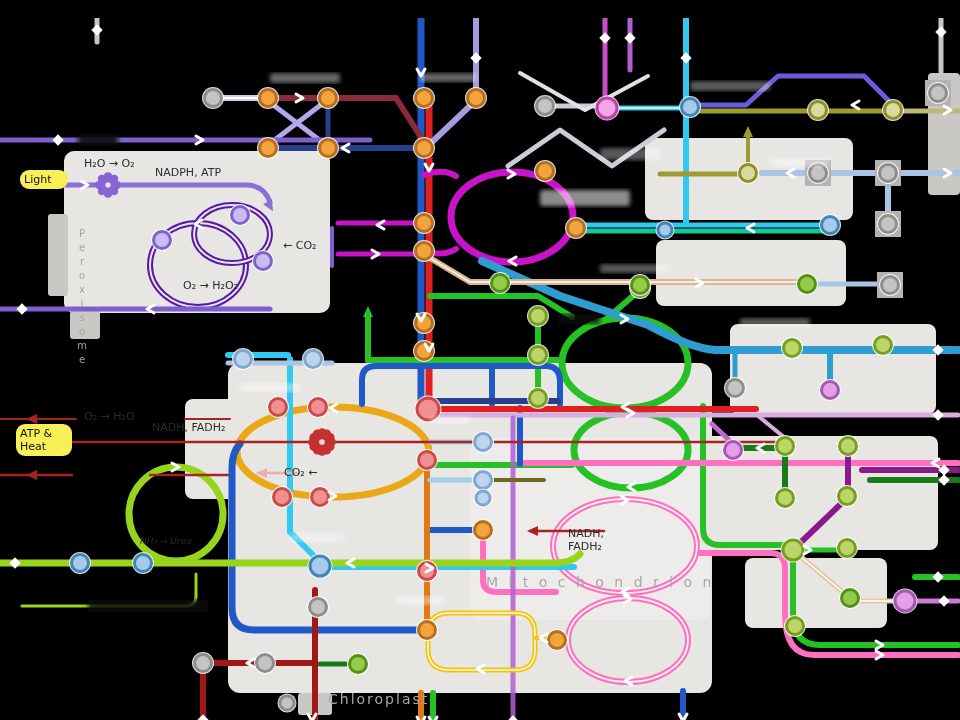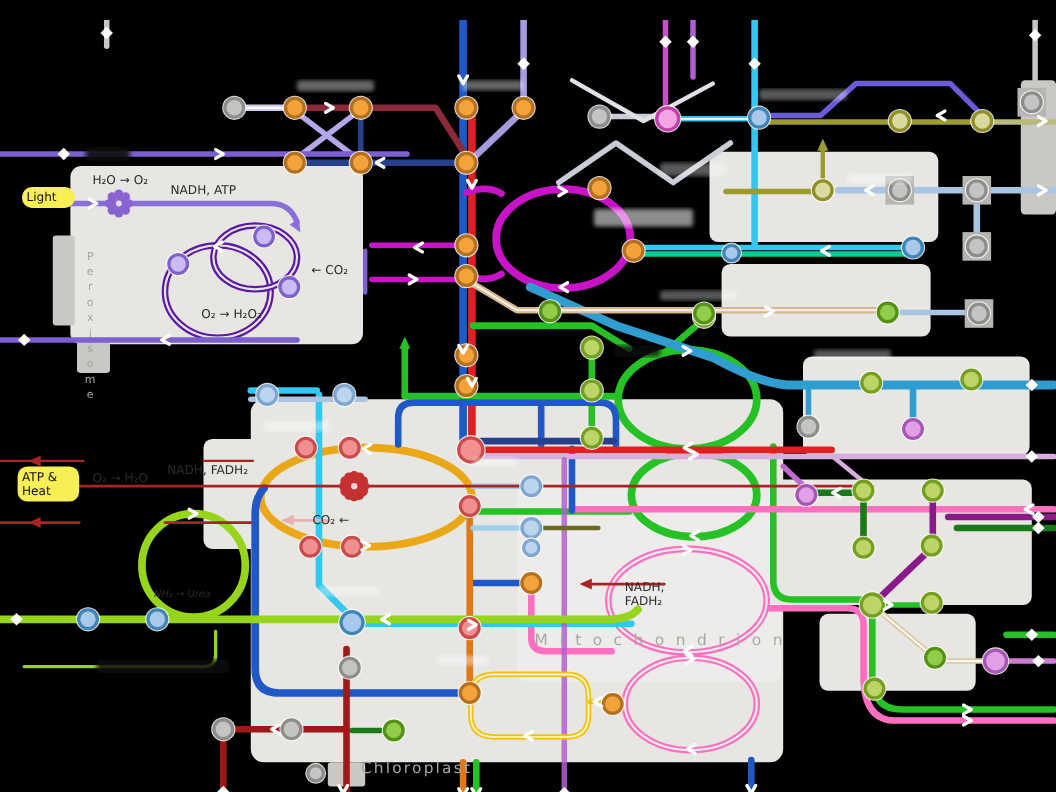--- a/index.html
+++ b/index.html
@@ -415,25 +415,25 @@
       <rect x="740" y="300" width="70" height="9" rx="3" fill="#ffffff" opacity="0.35" filter="url(#blur2)"></rect>
       <rect x="290" y="515" width="55" height="9" rx="3" fill="#ffffff" opacity="0.35" filter="url(#blur2)"></rect>
       <rect x="398" y="578" width="46" height="9" rx="3" fill="#ffffff" opacity="0.4" filter="url(#blur2)"></rect>
       <rect x="600" y="130" width="60" height="12" rx="3" fill="#ffffff" opacity="0.35" filter="url(#blur2)"></rect>
       <rect x="558" y="296" width="42" height="10" rx="3" fill="#111111" opacity="0.8" filter="url(#blur2)"></rect>
       <rect x="88" y="582" width="120" height="12" rx="3" fill="#111111" opacity="0.85" filter="url(#blur2)"></rect>
       <rect x="78" y="116" width="40" height="12" rx="3" fill="#111111" opacity="0.9" filter="url(#blur2)"></rect>
     </svg>
 
   <div class="lbl" style="left:84px;top:140px">H₂O → O₂</div>
-  <div class="lbl" style="left:155px;top:149px">NADH, ATP</div>
+  <div class="lbl" style="left:155px;top:149px">NADPH, ATP</div>
   <div class="lbl" style="left:183px;top:262px">O₂ → H₂O₂</div>
   <div class="lbl" style="left:283px;top:222px">← CO₂</div>
   <div class="lbl vert" style="left:76px;top:210px;height:112px">Peroxisome</div>
-  <div class="lbl" style="left:84px;top:411px">O₂ → H₂O</div>
+  <div class="lbl" style="left:84px;top:393px">O₂ → H₂O</div>
   <div class="lbl" style="left:152px;top:404px">NADH, FADH₂</div>
   <div class="lbl" style="left:284px;top:449px">CO₂ ←</div>
   <div class="lbl small" style="left:140px;top:518px">NH₃ → Urea</div>
   <div class="lbl" style="left:568px;top:510px">NADH,
 FADH₂</div>
   <div class="lbl comp" style="left:486px;top:556px">M i t o c h o n d r i o n</div>
   <div class="lbl comp" style="left:328px;top:673px;letter-spacing:2px">Chloroplast</div>
 
   <div class="badge" style="left:20px;top:152px;width:40px">
     <span>Light</span>

